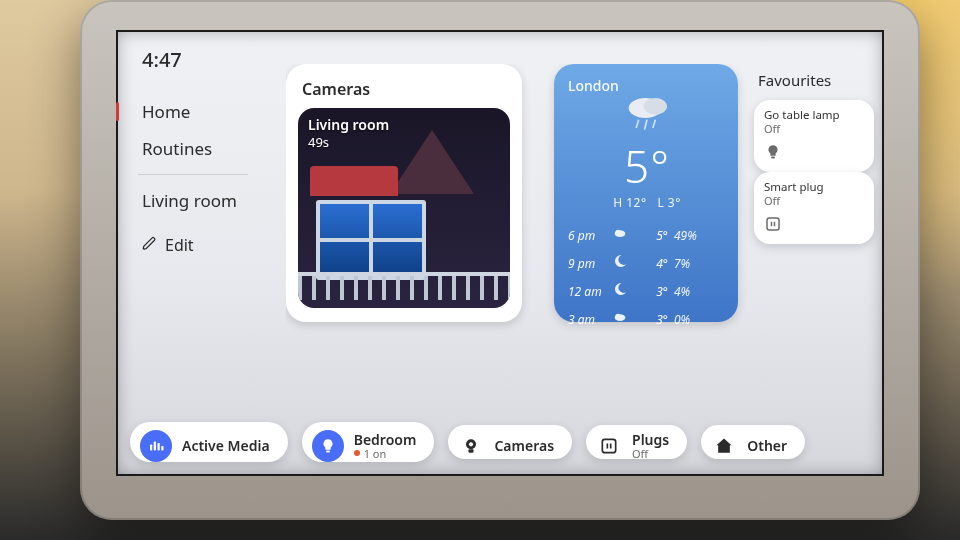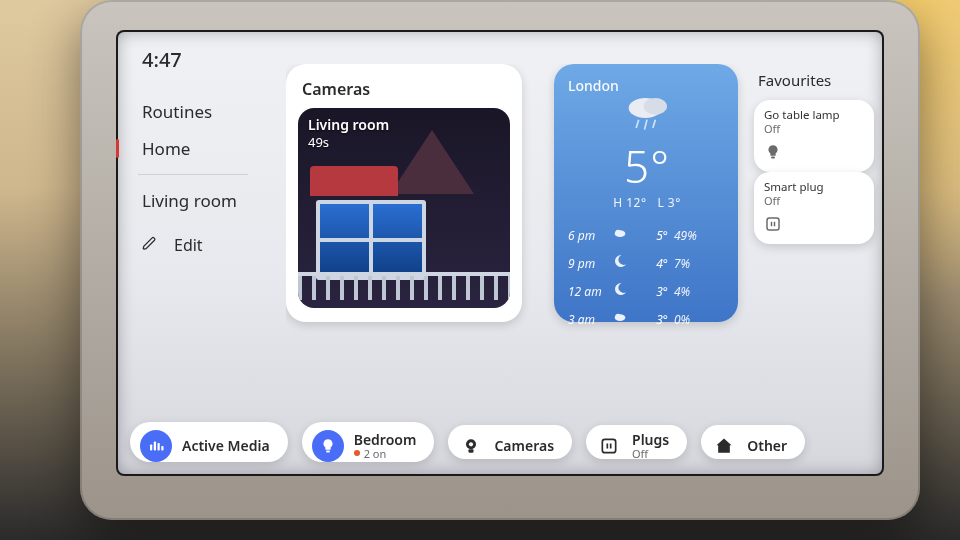--- a/index.html
+++ b/index.html
@@ -24,35 +24,35 @@
   }
   .device{
     position:absolute; left:80px; top:0; right:40px; bottom:20px;
     border-radius:32px;
     background:linear-gradient(180deg,#c9c5be,#9c948b);
     padding:30px 36px 44px 36px;
     box-shadow:0 20px 50px rgba(0,0,0,.45), inset 0 0 0 2px rgba(0,0,0,.15);
   }
   .screen{
     position:relative; width:100%; height:100%;
-    border-radius:8px;
+    border-radius:0;
     background:linear-gradient(180deg, #f0f1f4 0%, #e7e9ee 55%, #d6d7dd 100%);
     overflow:hidden;
     box-shadow:inset 0 0 0 2px #1a1a1a, inset 0 0 18px rgba(0,0,0,.35);
   }
 
   
   .clock{position:absolute; left:26px; top:16px; font-size:20px; font-weight:500;}
 
   
   .sidebar{position:absolute; left:0; top:56px; width:160px; padding-left:26px;}
   .nav-item{font-size:17px; margin:14px 0; position:relative; cursor:pointer;}
   .nav-item.active::before{content:""; position:absolute; left:-26px; top:2px; bottom:2px; width:3px; background:#d23a3a; border-radius:2px;}
   .nav-divider{height:1px; background:rgba(0,0,0,.12); margin:10px -4px 10px -4px; width:110px;}
-  .edit{display:flex; align-items:center; gap:17px; font-size:16px; margin-top:22px; cursor:pointer;}
+  .edit{display:flex; align-items:center; gap:8px; font-size:16px; margin-top:22px; cursor:pointer;}
   .edit svg{width:15px;height:15px;}
 
   
   .content{position:absolute; left:170px; top:34px; right:0; bottom:80px; display:flex; gap:16px; overflow:hidden; padding-right:0;}
   .card{background:var(--card); border-radius:20px; box-shadow:var(--shadow);}
 
   
   .camera-card{flex:0 0 236px; height:258px; padding:12px 12px 14px 12px; display:flex; flex-direction:column;}
   .camera-card h3{margin:2px 0 8px 4px; font-size:16px; font-weight:600;}
   .thumb{position:relative; flex:1; border-radius:16px; overflow:hidden;
@@ -109,22 +109,22 @@
 </style>
 </head>
 <body>
 
 <div class="device">
   <div class="screen">
 
     <div class="clock">4:47</div>
 
     <nav class="sidebar">
+      <div class="nav-item active">Home</div>
       <div class="nav-item">Routines</div>
-      <div class="nav-item active">Home</div>
       <div class="nav-divider"></div>
       <div class="nav-item">Living room</div>
       <div class="edit">
         <span>
           <svg viewBox="0 0 24 24" fill="none" stroke="#2b2b2b" stroke-width="2">
               <path d="M3 21l3.5-.8L20 6.7a2 2 0 0 0 0-2.8l-.9-.9a2 2 0 0 0-2.8 0L2.8 16.5 2 20z"></path>
             </svg>
         </span>
         <span>Edit</span>
       </div>
@@ -250,21 +250,21 @@
         <span class="icon-wrap">
           <svg viewBox="0 0 24 24" fill="#fff">
               <path d="M12 3a6 6 0 0 0-3.5 10.9V17h7v-3.1A6 6 0 0 0 12 3z"></path>
               <rect x="9.5" y="18" width="5" height="2.5" rx="1"></rect>
             </svg>
         </span>
         <span class="txt">
           <span class="lab">Bedroom</span>
           <span class="sub">
               <span class="dot"></span>
-              <span>2 on</span>
+              <span>1 on</span>
             </span>
         </span>
       </div>
 
       <div class="pill">
         <span class="icon-plain">
           <svg viewBox="0 0 24 24" fill="#2b2b2b">
               <circle cx="12" cy="10" r="6"></circle>
               <circle cx="12" cy="10" r="2.5" fill="#fff"></circle>
               <rect x="9" y="16" width="6" height="4" rx="1"></rect>

